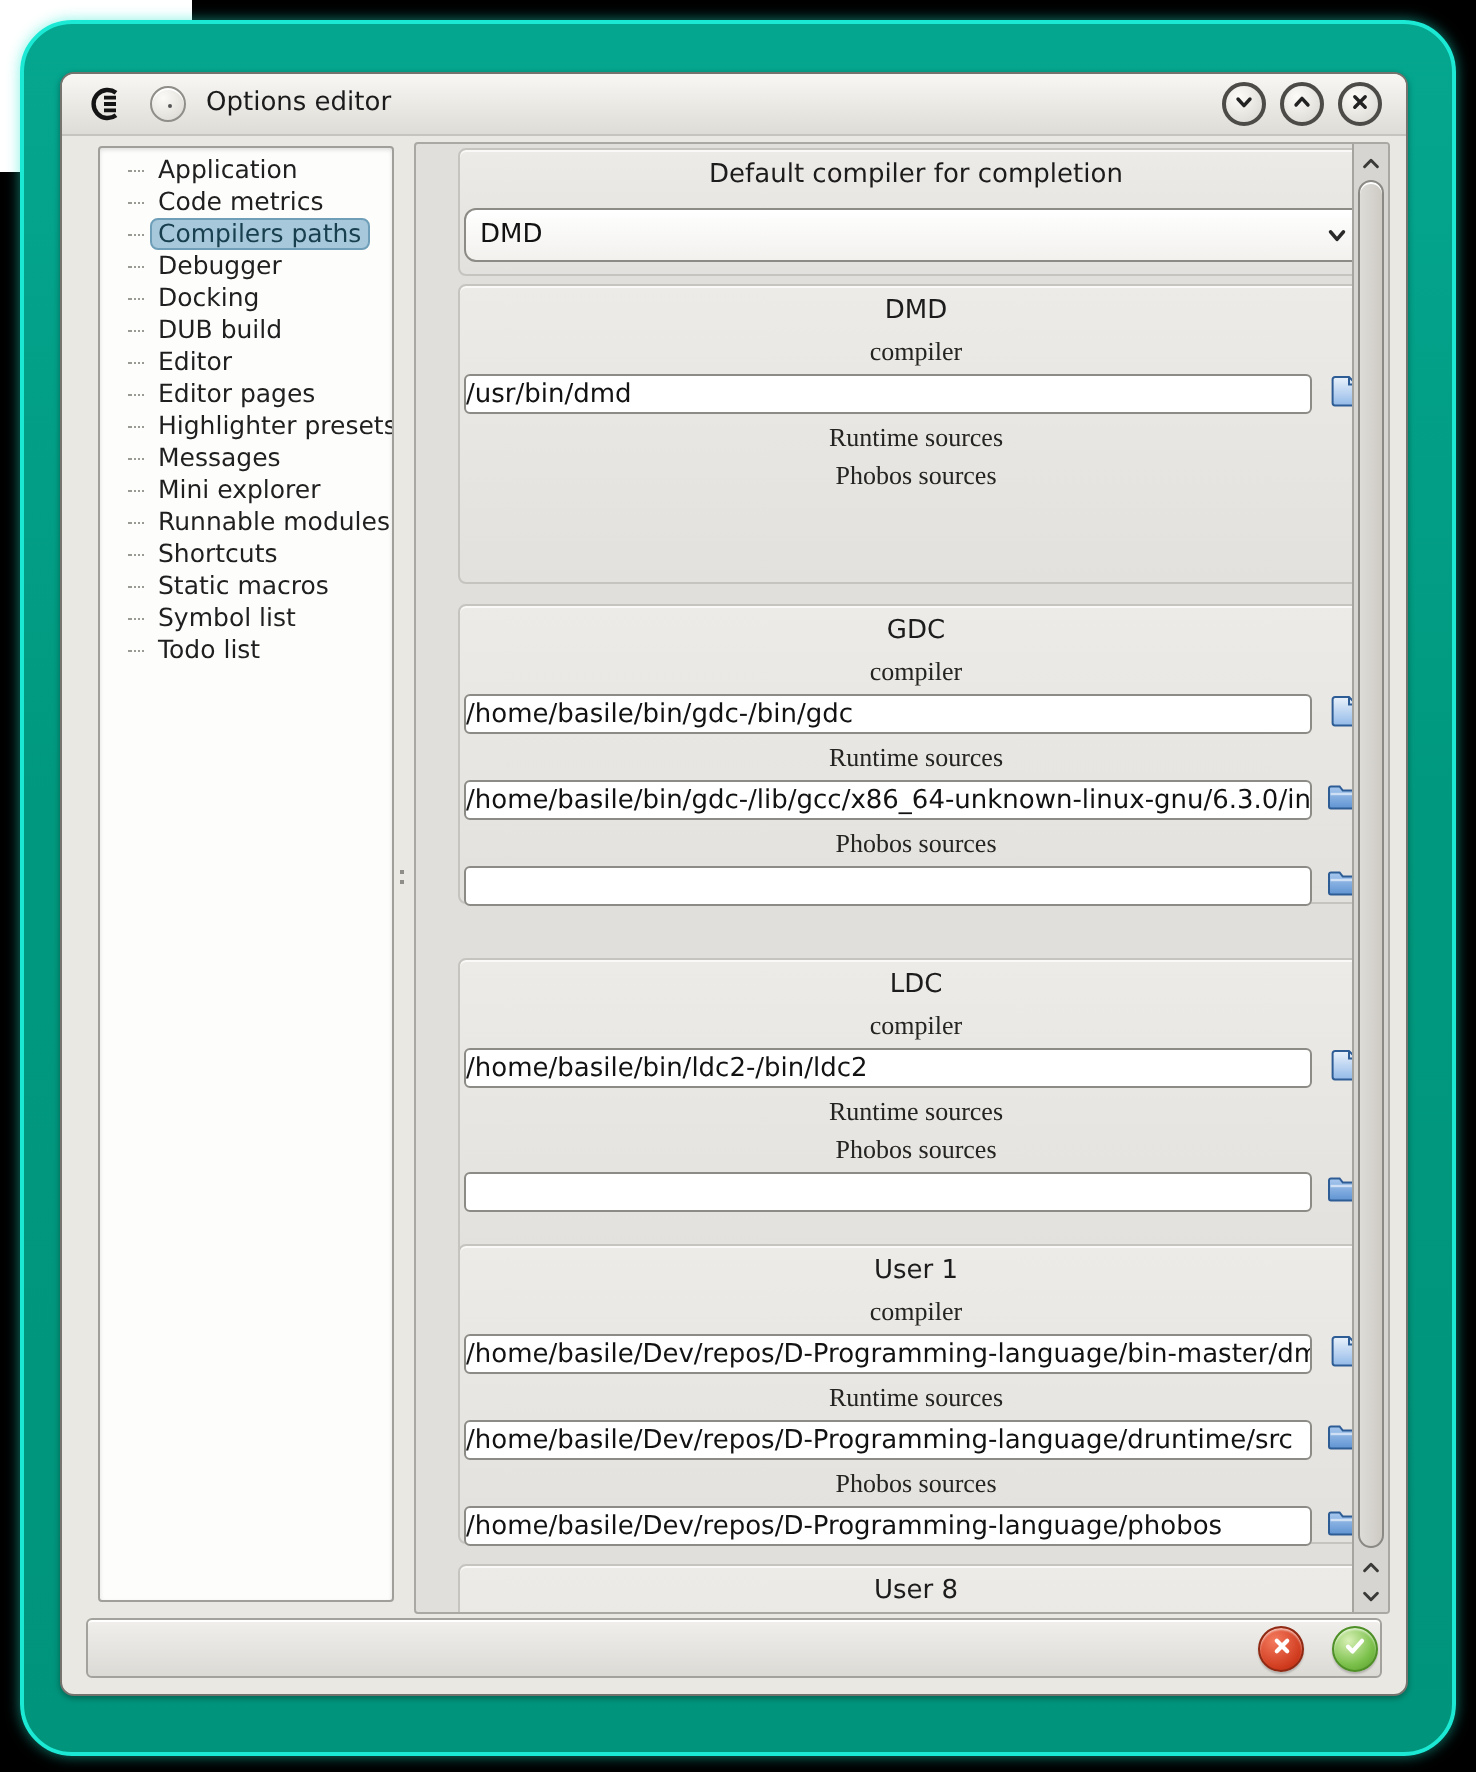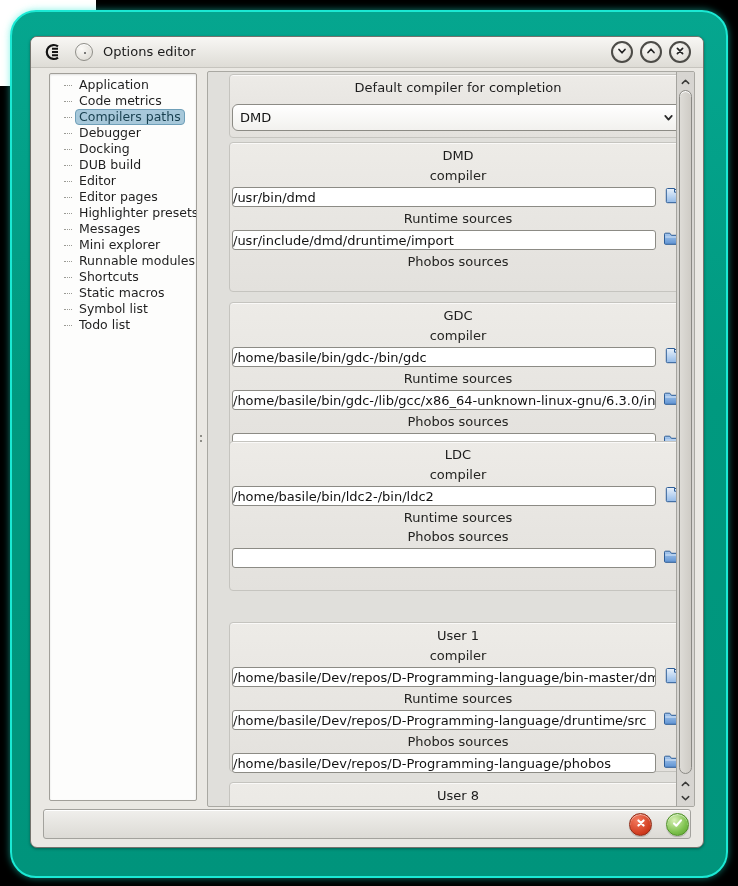--- a/index.html
+++ b/index.html
@@ -35,21 +35,21 @@
   .splitter-grip{position:absolute;left:169px;top:398px;width:5px;height:7px;
                  border-left:2px dotted #8f8e88;}
   
   .scrollarea{position:absolute;left:176px;top:34px;width:488px;height:736px;background:#e0dfdb;
               border:1px solid #a9a8a2;border-radius:2px;box-sizing:border-box;overflow:hidden;}
   .grp{position:absolute;left:4px;width:458px;background:linear-gradient(#edebe7,#e3e1dd);
        border:1px solid #c5c4bf;border-radius:4px;box-shadow:inset 0 1px 0 rgba(255,255,255,.7);
        box-sizing:border-box;margin-left:17px;}
   .grp.h-top{height:64px}.grp.h-std{height:150px}
   .gtitle{padding-top:5px;text-align:center;font-size:13px;color:#1c1c1c;line-height:16px;}
-  .flabel{margin-top:4px;text-align:center;font-size:13px;color:#242422;line-height:15px;}
+  .flabel{margin-top:4px;text-align:center;font-size:13px;color:#242422;line-height:15px;font-family:Liberation Serif, serif;}
   .frow{margin:4px 2px 0 2px;height:20px;display:flex;align-items:center;}
   .pinput{flex:none;width:424px;height:20px;box-sizing:border-box;background:#fff;
           border:1px solid #8c8b85;border-radius:3px;font:13px "DejaVu Sans","Liberation Sans",sans-serif;
           color:#121212;padding:0 0;outline:none;white-space:nowrap;overflow:hidden;}
   .ibtn{flex:none;margin-left:6px;width:20px;height:18px;border:none;background:transparent;
         padding:0;display:flex;align-items:center;justify-content:center;cursor:pointer;}
   .combo{margin:8px 2px 0 2px;height:25px;background:linear-gradient(#ffffff,#f2f1ee);
          border:1px solid #8c8b85;border-radius:6px;display:flex;align-items:center;
          box-shadow:inset 0 1px 0 #fff;}
   .combo-text{flex:1;font-size:13px;color:#121212;padding-left:7px;}
@@ -210,29 +210,20 @@
         <div class="frow">
           <input class="pinput" value="/usr/bin/dmd" style="">
           <button class="ibtn">
               <span><svg width="15" height="17" viewBox="0 0 15 17">
                   <path d="M2.5 1.5 h7 l3.5 3.5 v9.5 a1.2 1.2 0 0 1 -1.2 1.2 h-9.3 a1.2 1.2 0 0 1 -1.2 -1.2 v-11.8 a1.2 1.2 0 0 1 1.2 -1.2z" fill="url(#gFile)" stroke="#2e5d96"></path>
                   <path d="M9.5 1.8 v3.4 h3.4" fill="none" stroke="#2e5d96"></path>
                 </svg></span>
             </button>
         </div>
         <div class="flabel">Runtime sources</div>
-        <div class="frow">
-          <input class="pinput" value="/usr/include/dmd/druntime/import" style="">
-          <button class="ibtn">
-              <span><svg width="18" height="15" viewBox="0 0 18 15">
-                  <path d="M1.5 3.2 a1 1 0 0 1 1 -1 h4.3 l1.6 2.1 h7.6 a1 1 0 0 1 1 1 v7 a1 1 0 0 1 -1 1 h-13.5 a1 1 0 0 1 -1 -1 z" fill="url(#gFolder)" stroke="#2e5d96"></path>
-                  <path d="M2.3 6 h14.2" stroke="#cfe0f4" stroke-width="1.2" fill="none"></path>
-                </svg></span>
-            </button>
-        </div>
         <div class="flabel">Phobos sources</div>
       </div>
 
       <div class="grp h-std" style="top:230px">
         <div class="gtitle">GDC</div>
         <div class="flabel">compiler</div>
         <div class="frow">
           <input class="pinput" value="/home/basile/bin/gdc-/bin/gdc" style="">
           <button class="ibtn">
               <span><svg width="15" height="17" viewBox="0 0 15 17">
@@ -256,21 +247,21 @@
           <input class="pinput" value="" style="">
           <button class="ibtn">
               <span><svg width="18" height="15" viewBox="0 0 18 15">
                   <path d="M1.5 3.2 a1 1 0 0 1 1 -1 h4.3 l1.6 2.1 h7.6 a1 1 0 0 1 1 1 v7 a1 1 0 0 1 -1 1 h-13.5 a1 1 0 0 1 -1 -1 z" fill="url(#gFolder)" stroke="#2e5d96"></path>
                   <path d="M2.3 6 h14.2" stroke="#cfe0f4" stroke-width="1.2" fill="none"></path>
                 </svg></span>
             </button>
         </div>
       </div>
 
-      <div class="grp h-std" style="top:369px">
+      <div class="grp h-std" style="top:407px">
         <div class="gtitle">LDC</div>
         <div class="flabel">compiler</div>
         <div class="frow">
           <input class="pinput" value="/home/basile/bin/ldc2-/bin/ldc2" style="">
           <button class="ibtn">
               <span><svg width="15" height="17" viewBox="0 0 15 17">
                   <path d="M2.5 1.5 h7 l3.5 3.5 v9.5 a1.2 1.2 0 0 1 -1.2 1.2 h-9.3 a1.2 1.2 0 0 1 -1.2 -1.2 v-11.8 a1.2 1.2 0 0 1 1.2 -1.2z" fill="url(#gFile)" stroke="#2e5d96"></path>
                   <path d="M9.5 1.8 v3.4 h3.4" fill="none" stroke="#2e5d96"></path>
                 </svg></span>
             </button>

